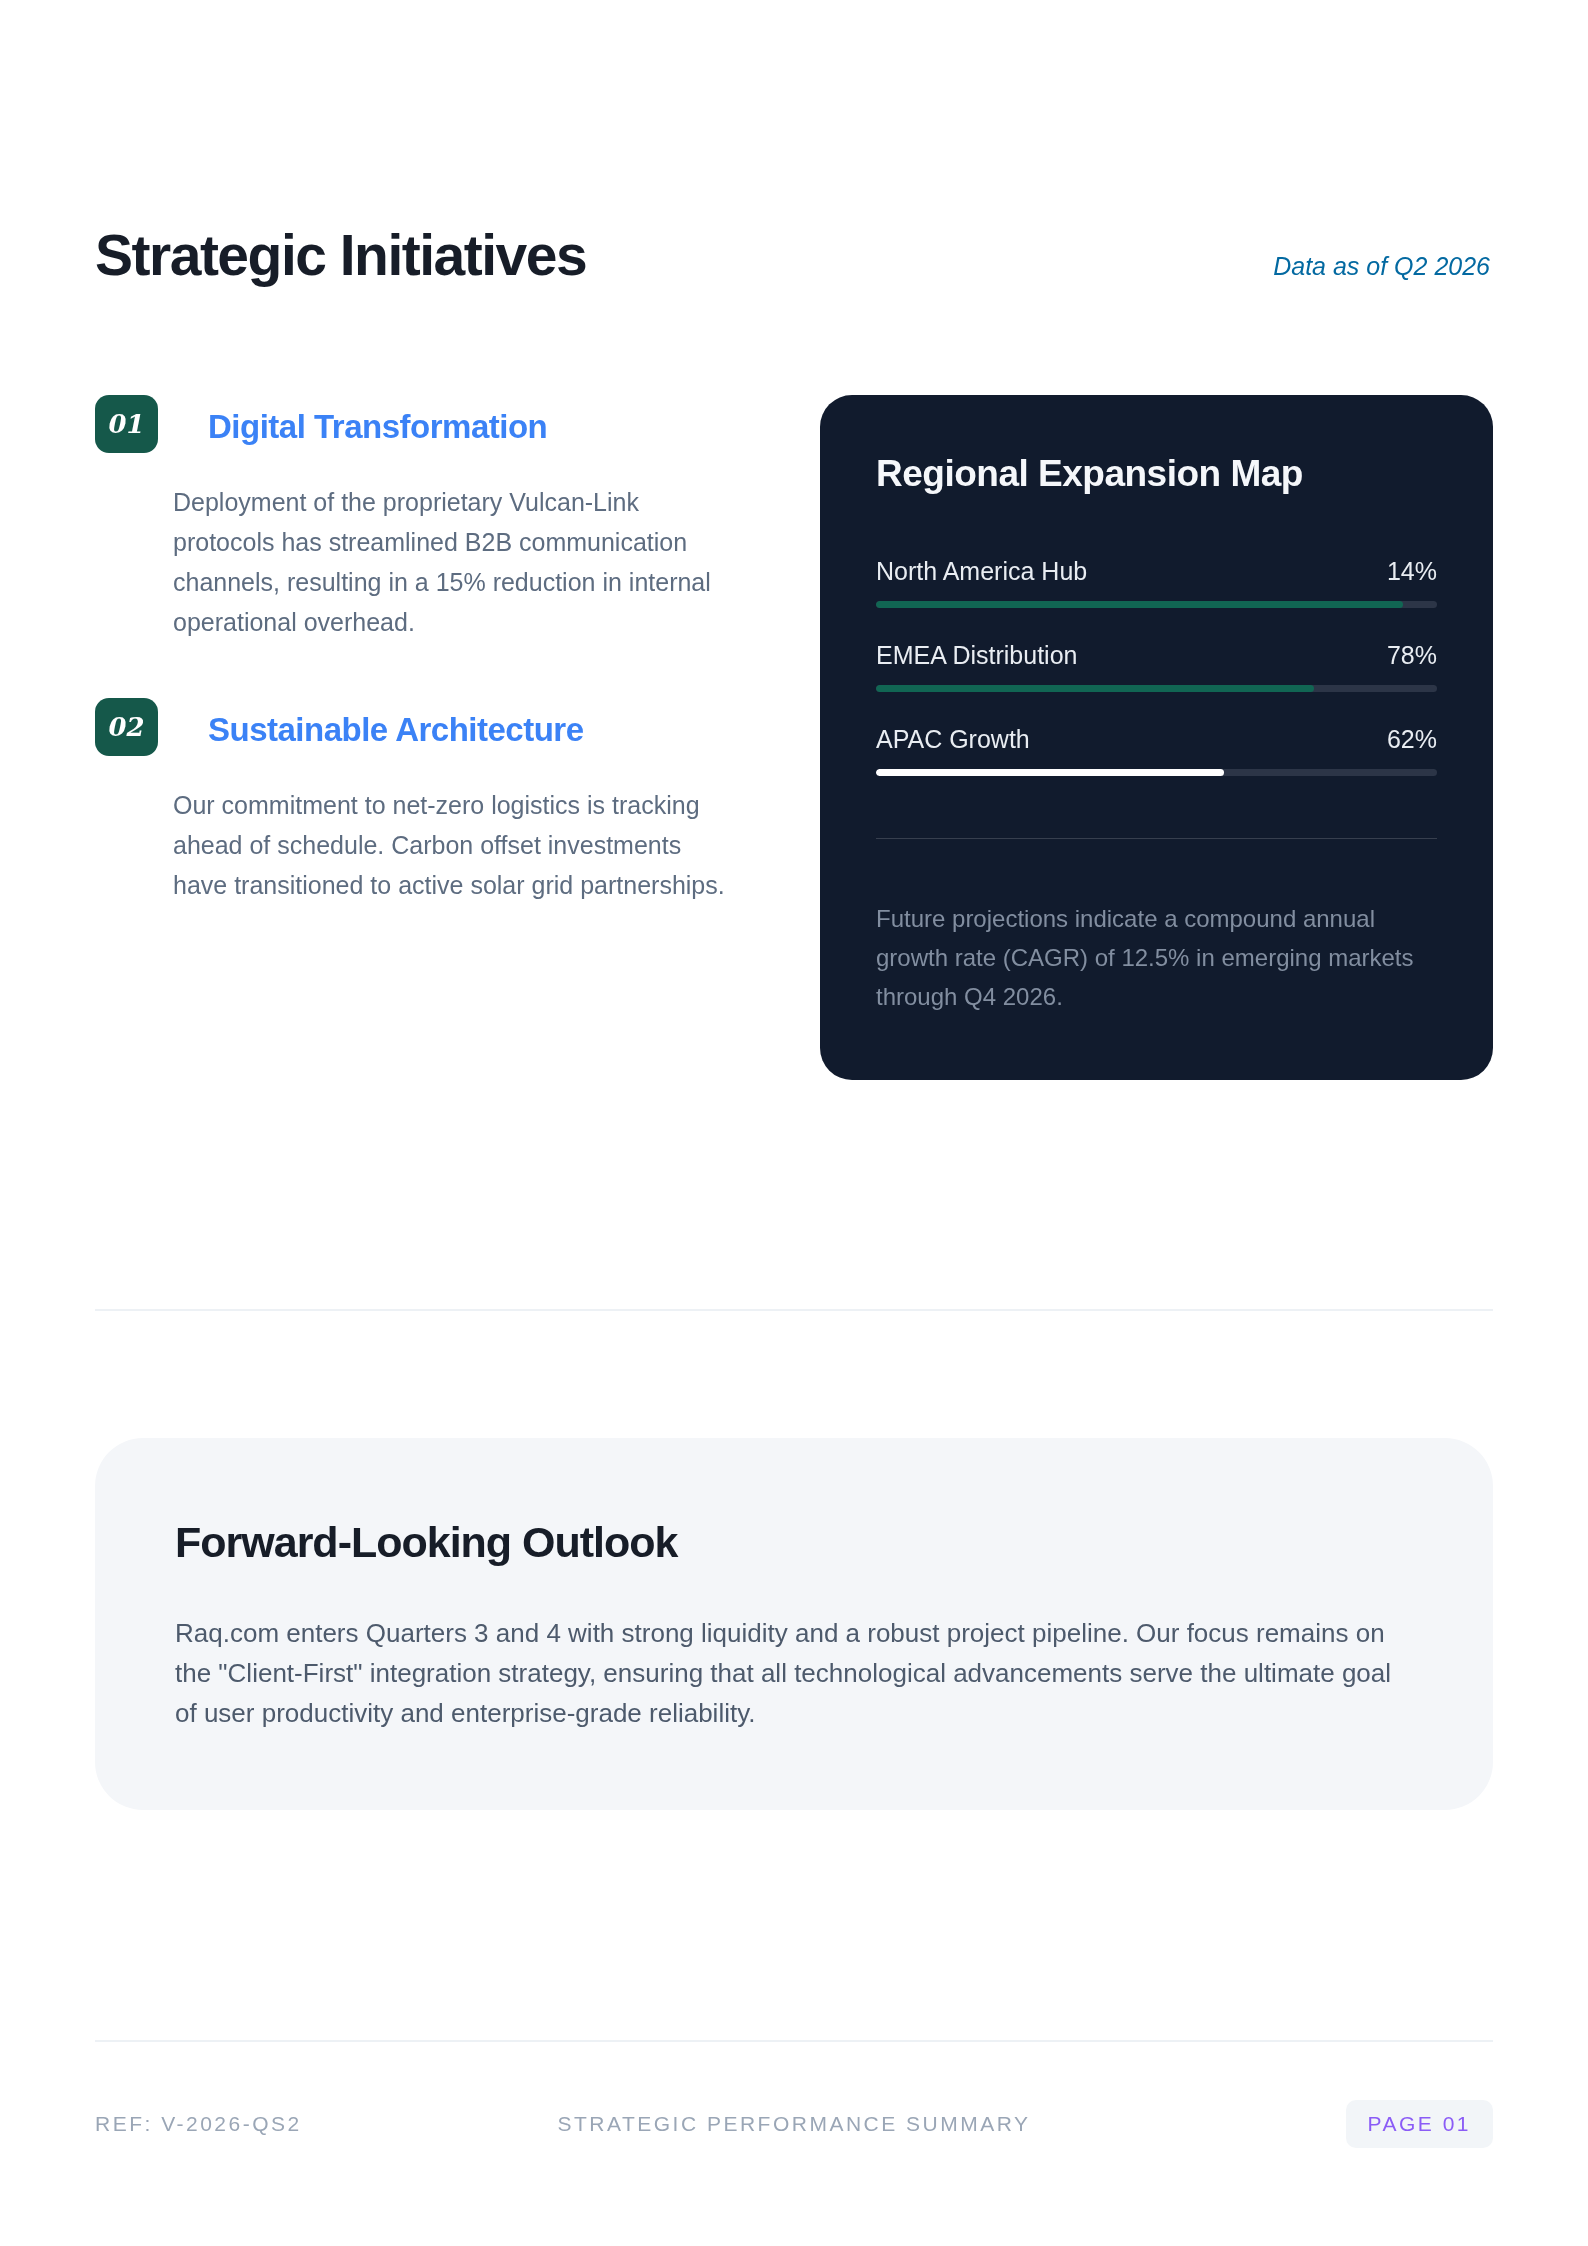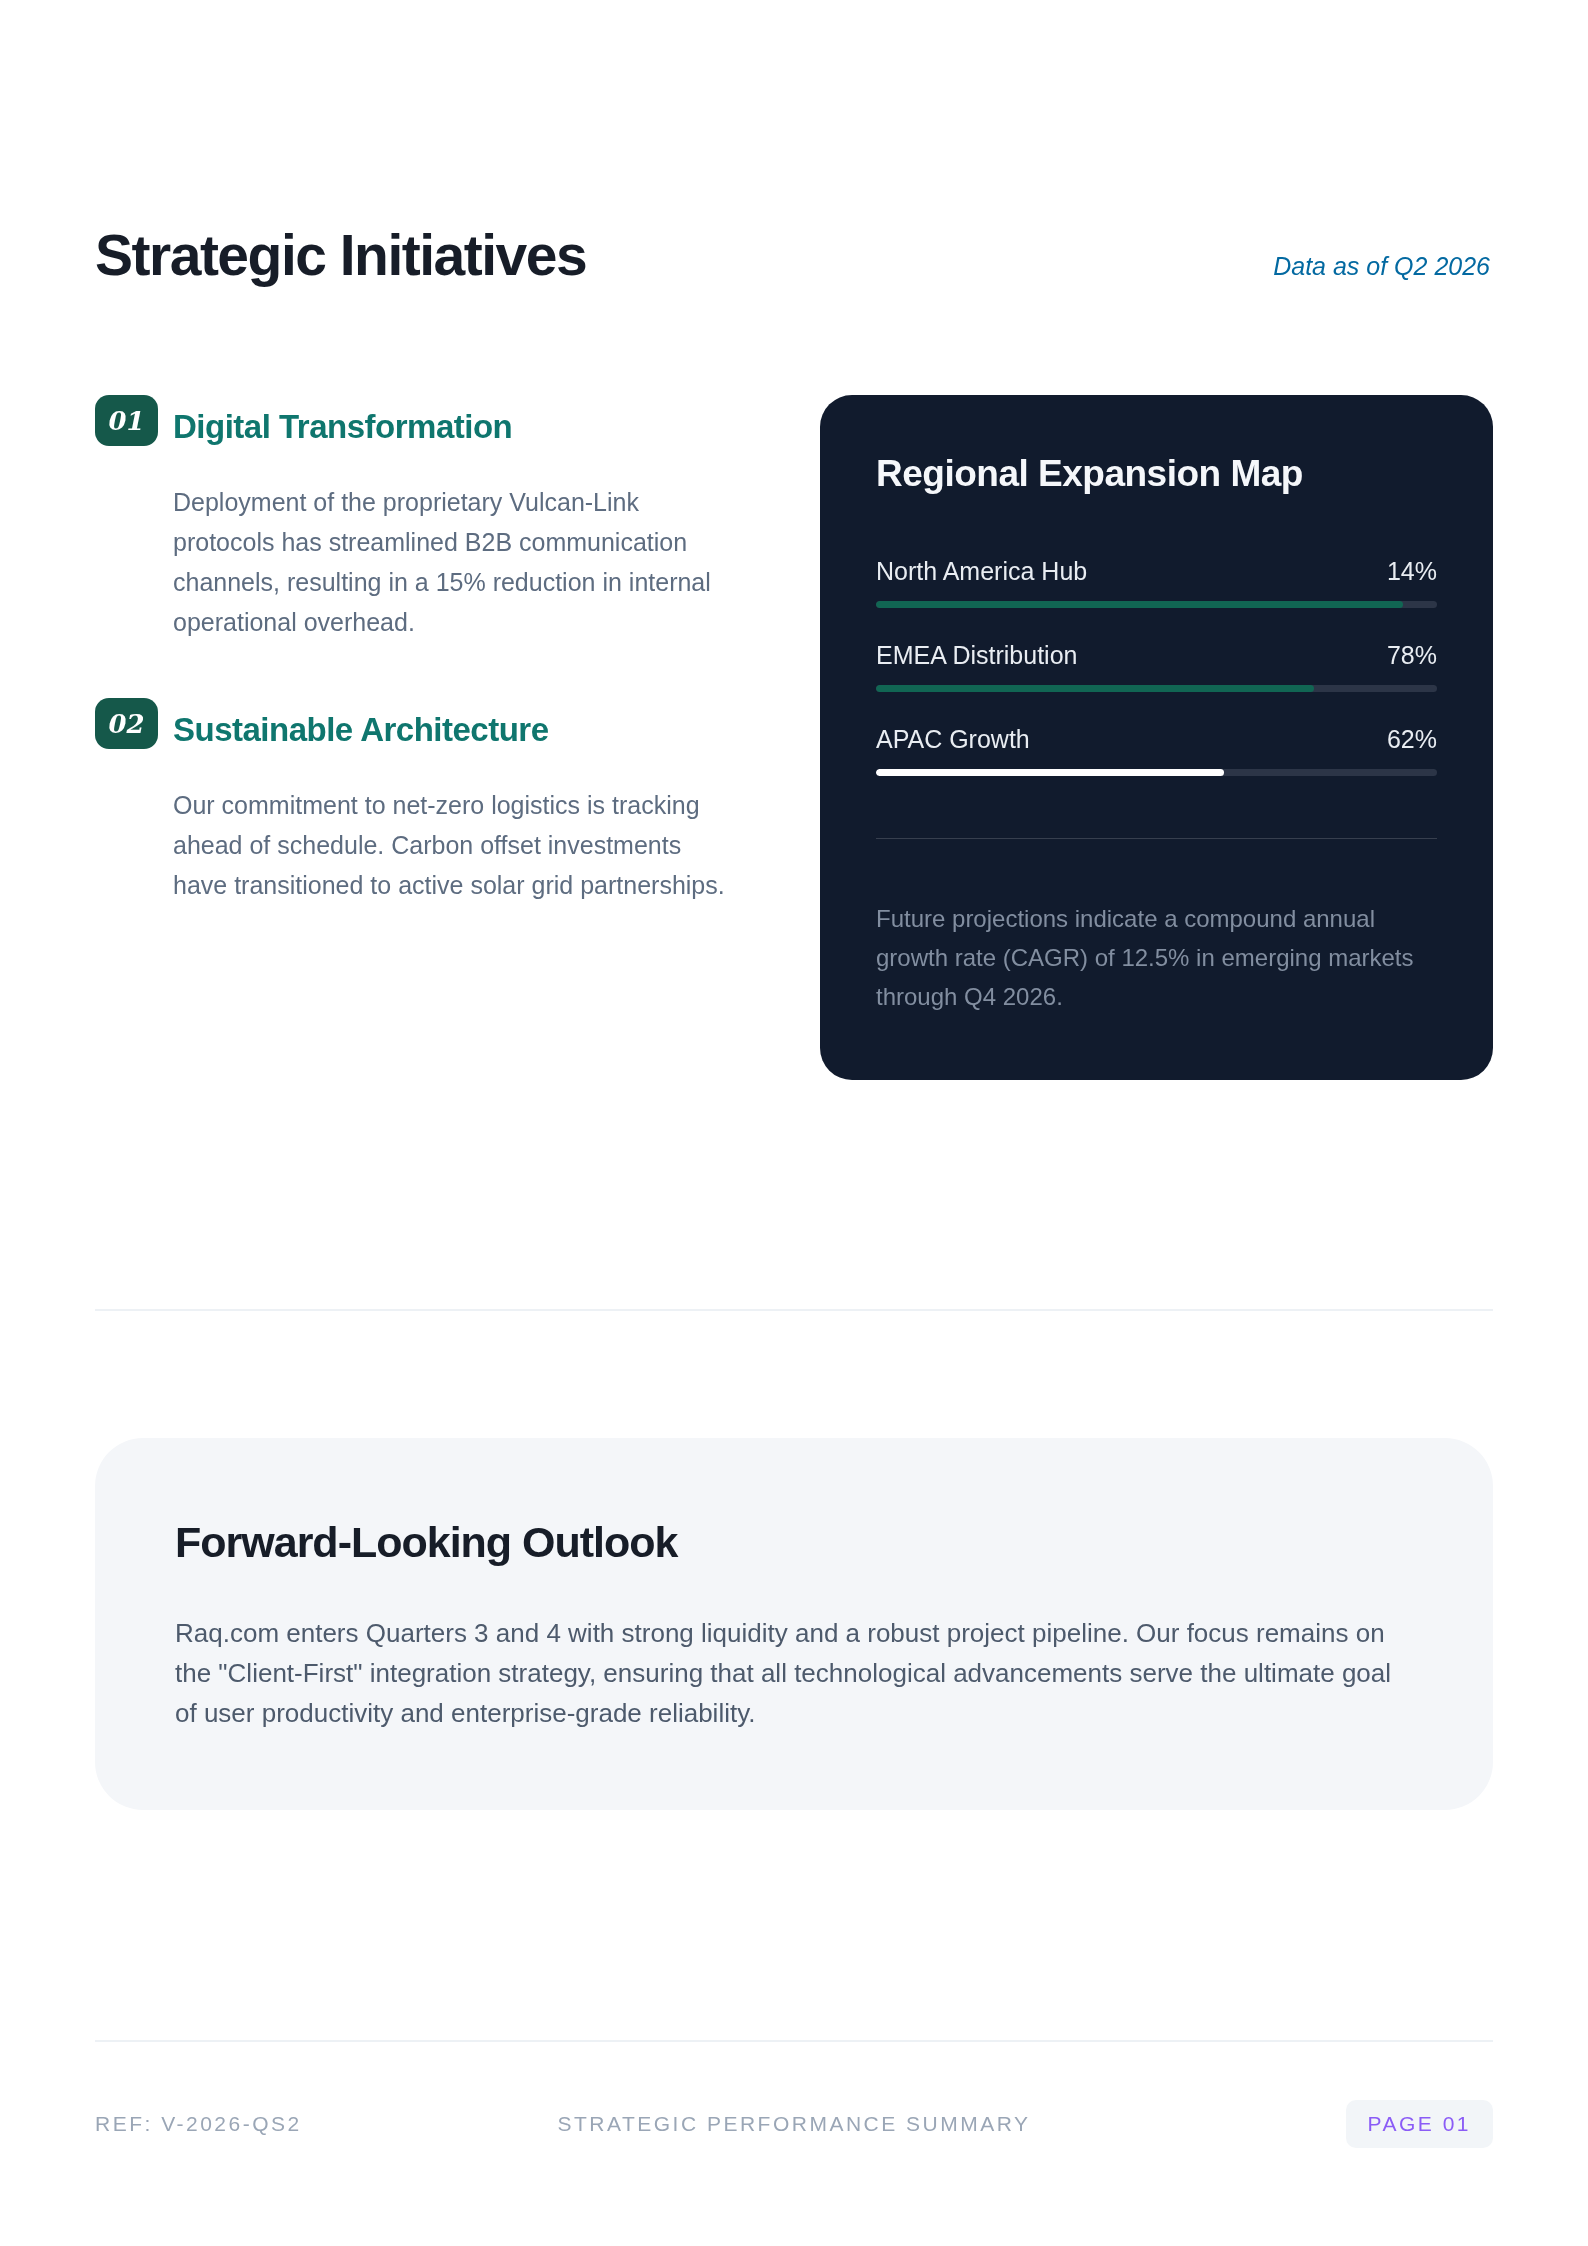--- a/index.html
+++ b/index.html
@@ -43,36 +43,37 @@
     top: 395px; left: 95px; right: 95px;
     display: flex;
     justify-content: space-between;
   }
   .left-col { width: 700px; }
 
   .initiative { display: flex; gap: 15px; }
   .initiative + .initiative { margin-top: 56px; }
   .num-badge {
     flex: 0 0 63px;
-    width: 63px; height: 51px;
+    width: 63px; height: 58px;
     border-radius: 14px;
     background: #15584a;
     color: #ffffff;
     display: flex; align-items: center; justify-content: center;
     font-family: "DejaVu Serif", serif;
     font-style: italic;
     font-weight: 700;
     font-size: 26px;
   }
   .init-body h2 {
     font-size: 33px;
     font-weight: 700;
     letter-spacing: -0.5px;
-    color: #0f766e;
+    color: #3b82f6;
     line-height: 63px;
+    margin-left: 35px;
   }
   .init-body p {
     margin-top: 24px;
     max-width: 568px;
     font-size: 25px;
     line-height: 40px;
     color: #5d6c80;
   }
 
   

